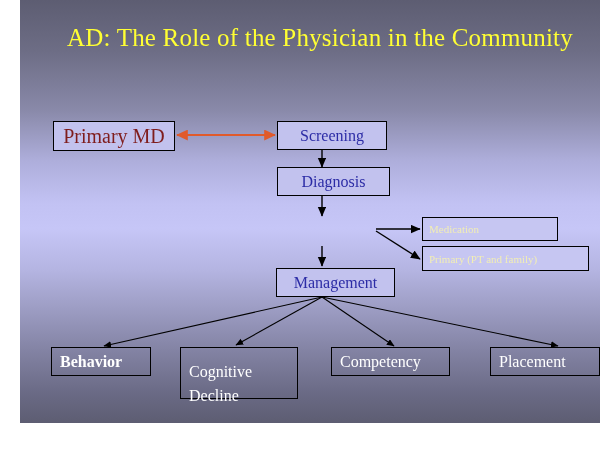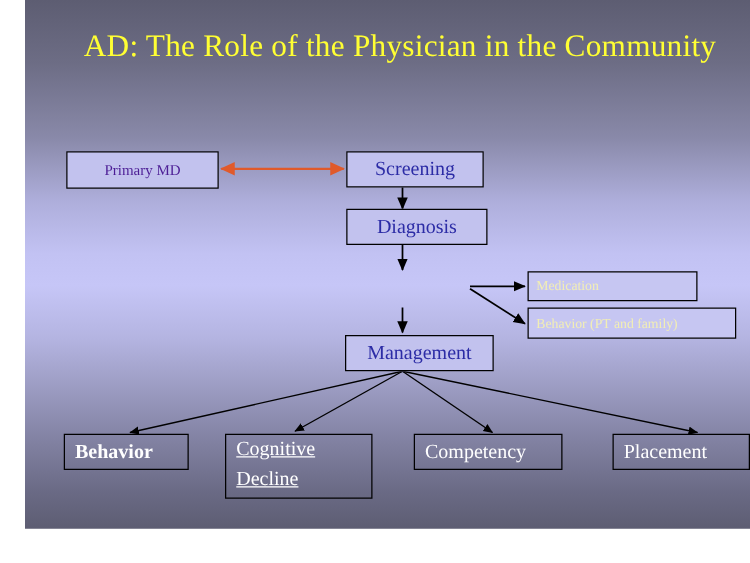--- a/index.html
+++ b/index.html
@@ -65,22 +65,22 @@
     color: #2c2ca6;
     font-size: 16px;
     justify-content: center;
     text-align: center;
   }
   .chain span { text-align: center; }
 
   
   .primary {
     background: #c2c2ee;
-    color: #4c1d95;
-    font-size: 12px;
+    color: #7f1d1d;
+    font-size: 20px;
     justify-content: center;
     text-align: center;
   }
 
   
   .side {
     background: #c6c6f2;
     color: #f2eeb4;
     font-size: 11px;
     padding-left: 6px;
@@ -95,22 +95,21 @@
     color: #ffffff;
     font-size: 16px;
     padding-left: 8px;
     justify-content: flex-start;
     text-align: left;
     line-height: 24px;
   }
   .outcome span { text-align: left; }
   .outcome.multiline {
     align-items: flex-start;
-    padding-top: 0;
-    text-decoration: underline;
+    padding-top: 12px;
   }
 
   
   #arrows {
     position: absolute;
     left: 0;
     top: 0;
     width: 600px;
     height: 450px;
     pointer-events: none;
@@ -173,21 +172,21 @@
 
   <div class="node chain" style="left:256px; top:268px; width:119px; height:29px;">
     <span>Management</span>
   </div>
 
   <div class="node side" style="left:402px; top:217px; width:136px; height:24px;">
     <span>Medication</span>
   </div>
 
   <div class="node side" style="left:402px; top:246px; width:167px; height:25px;">
-    <span>Behavior (PT and family)</span>
+    <span>Primary (PT and family)</span>
   </div>
 
   <div class="node outcome" style="left:31px; top:347px; width:100px; height:29px;font-weight:bold;">
     <span>Behavior</span>
   </div>
 
   <div class="node outcome multiline" style="left:160px; top:347px; width:118px; height:52px;">
     <span>Cognitive
 Decline</span>
   </div>

